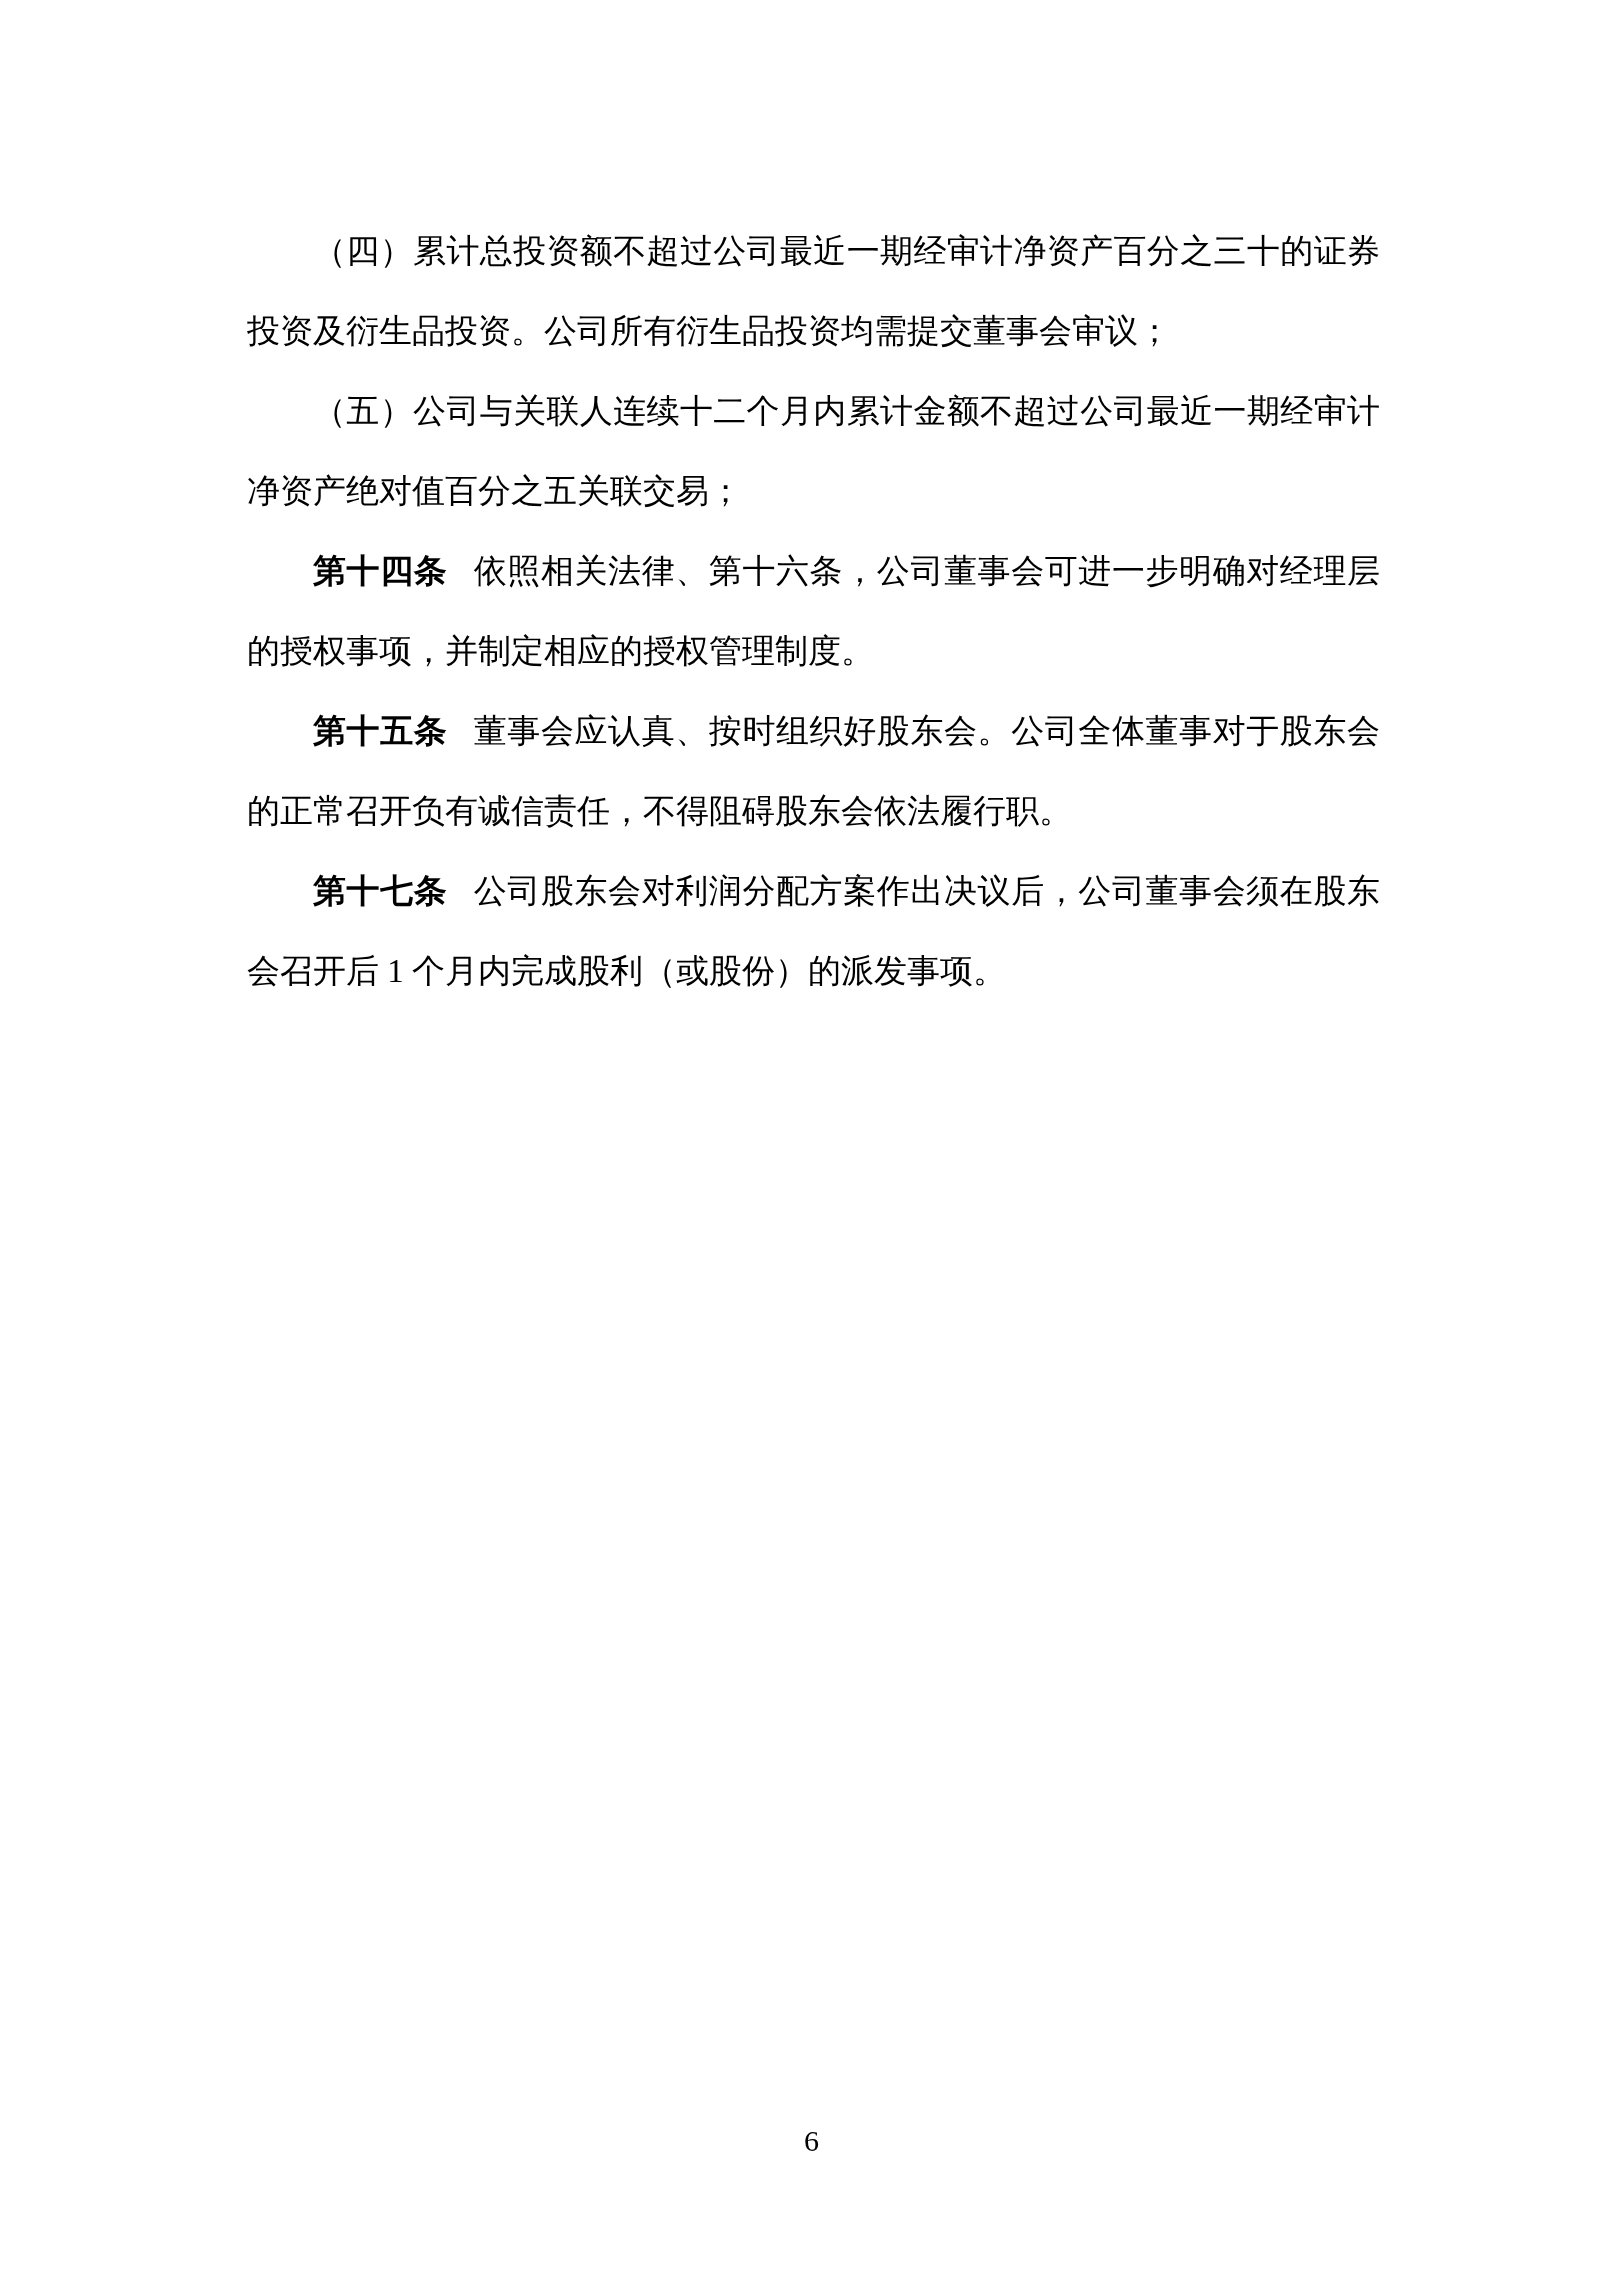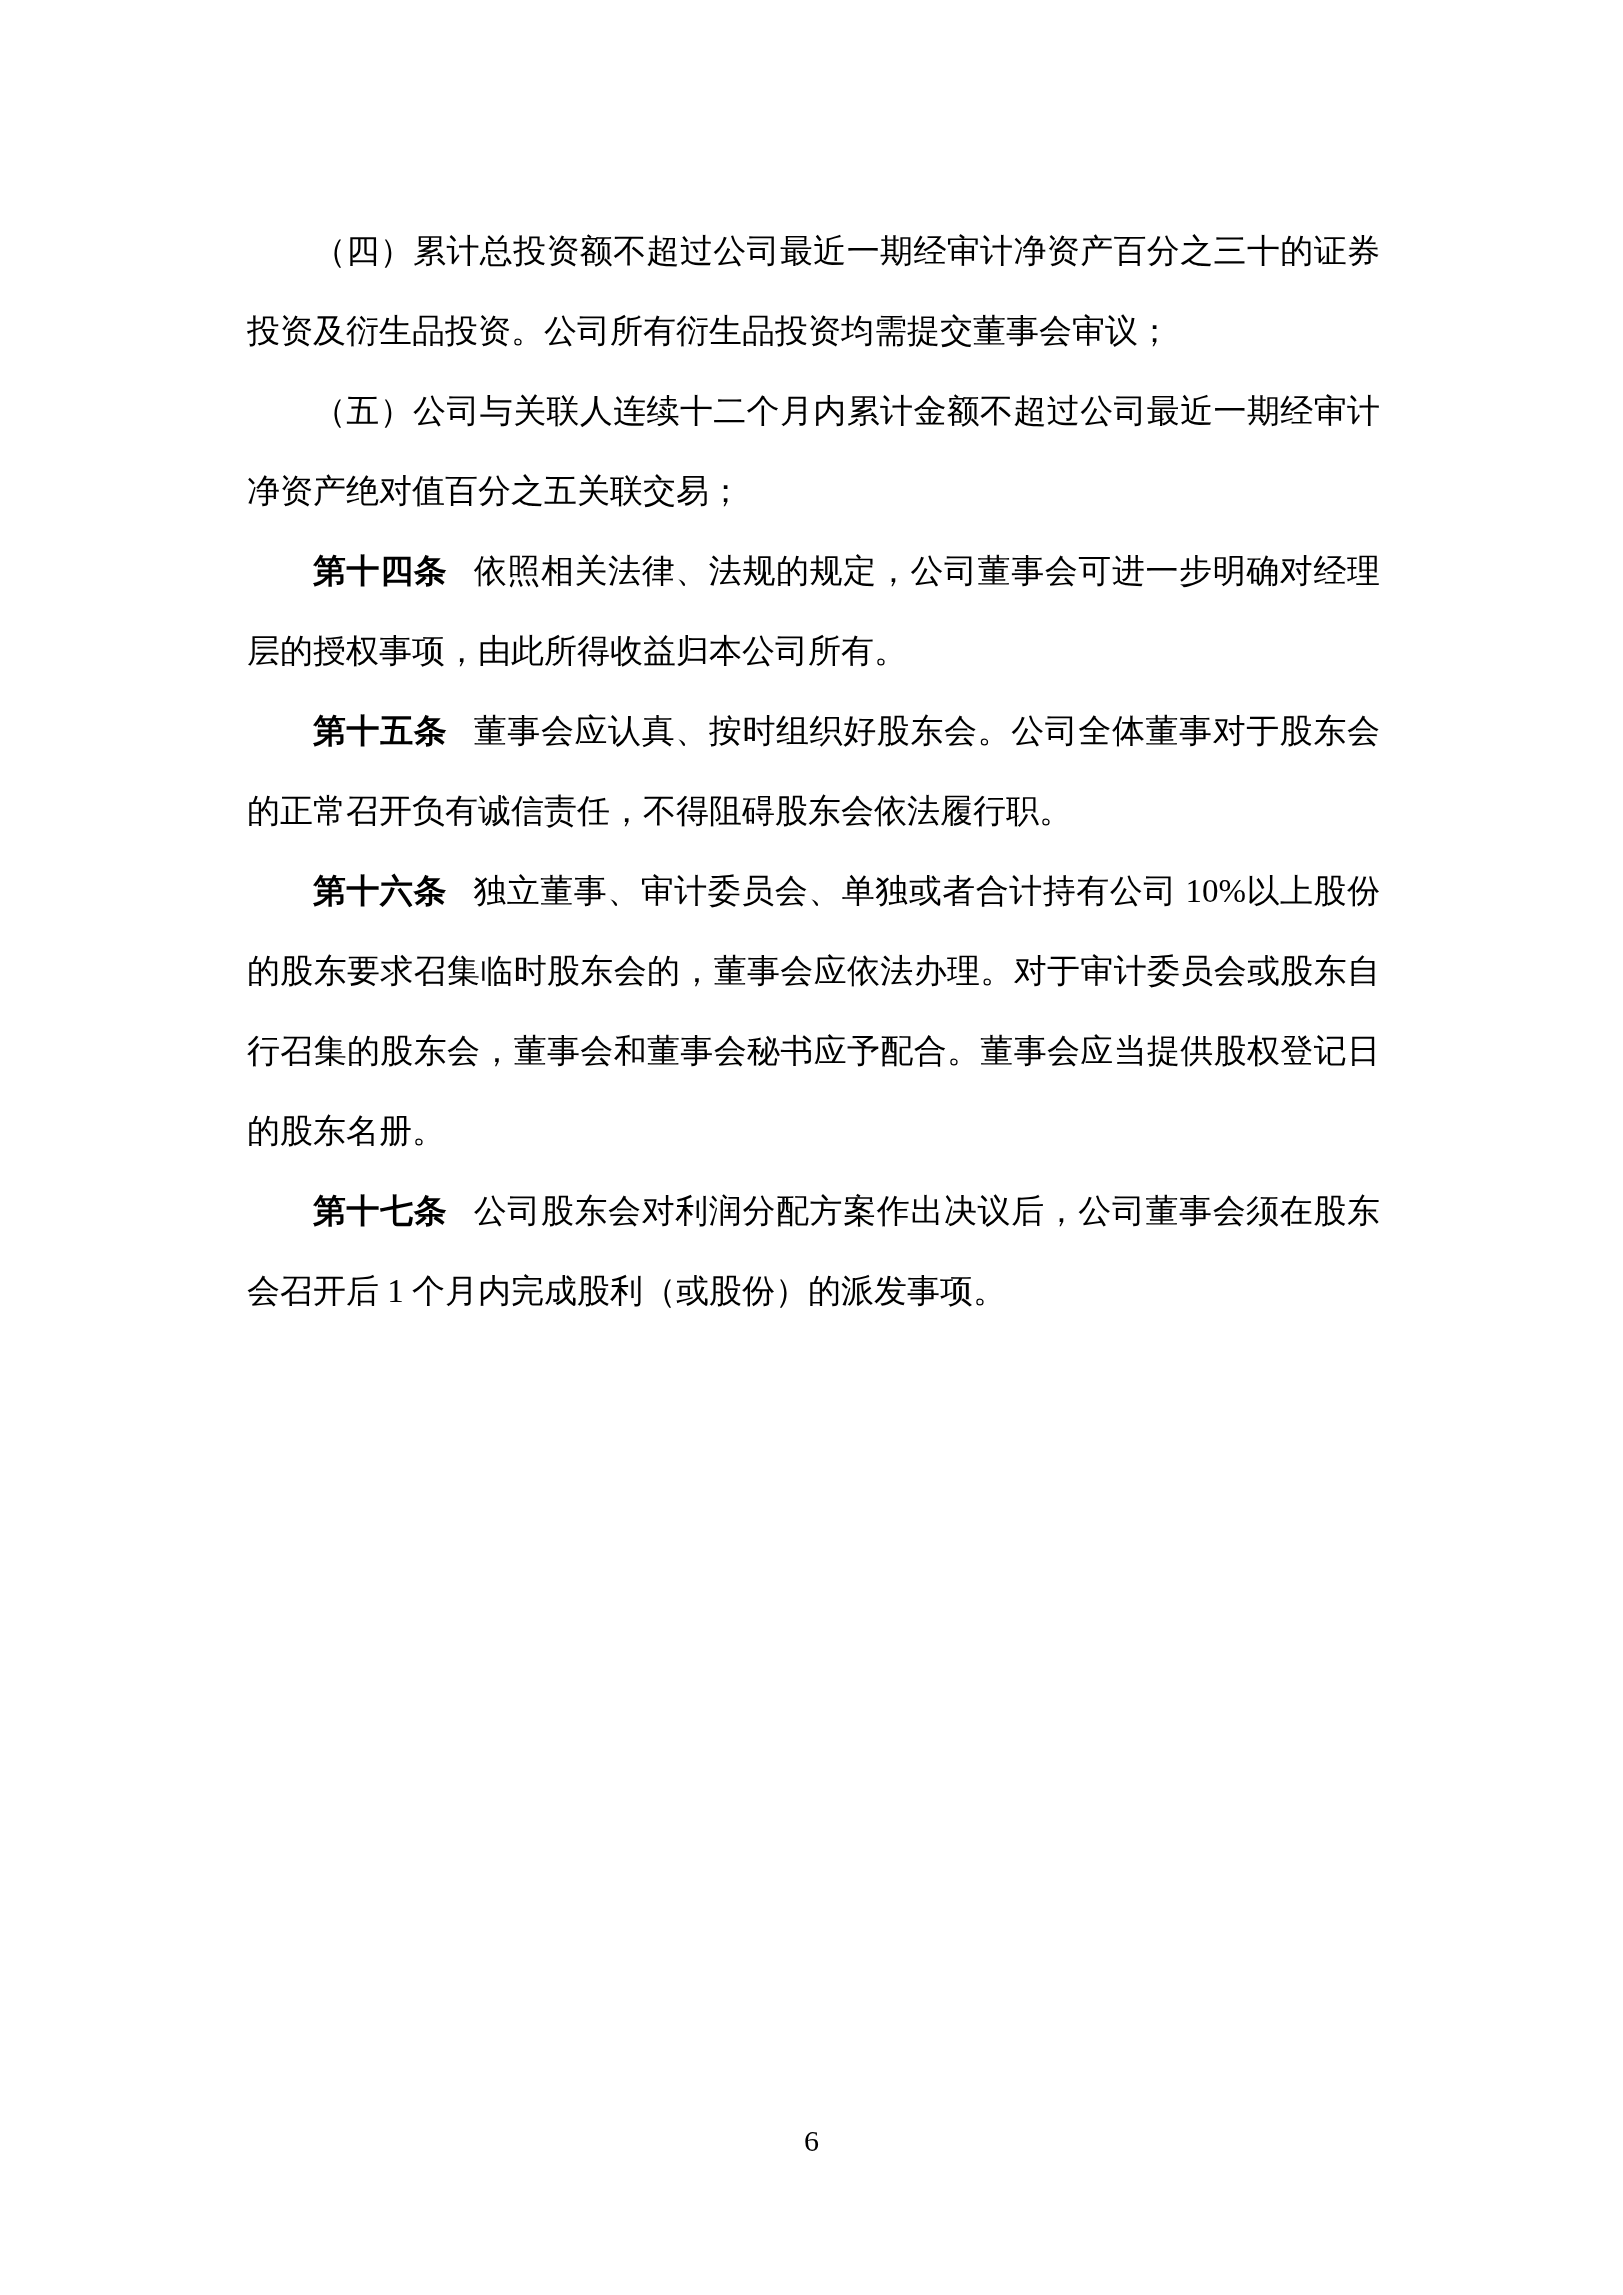--- a/index.html
+++ b/index.html
@@ -54,25 +54,24 @@
 
   <div class="content">
 
       <p><span>（四）累计总投资额不超过公司最近一期经审计净资产百分之三十的证券投资及衍生品投资。公司所有衍生品投资均需提交董事会审议；</span></p>
 
       <p><span>（五）公司与关联人连续十二个月内累计金额不超过公司最近一期经审计净资产绝对值百分之五关联交易；</span></p>
 
 
 
 
-      <p><span class="article-num">第十四条</span><span>依照相关法律、法规的规定，公司董事会可进一步明确对经理层的授权事项，由此所得收益归本公司所有。</span></p>
+      <p><span class="article-num">第十四条</span><span>依照相关法律、第十六条，公司董事会可进一步明确对经理层的授权事项，并制定相应的授权管理制度。</span></p>
 
       <p><span class="article-num">第十五条</span><span>董事会应认真、按时组织好股东会。公司全体董事对于股东会的正常召开负有诚信责任，不得阻碍股东会依法履行职。</span></p>
 
-      <p><span class="article-num">第十六条</span><span>独立董事、审计委员会、单独或者合计持有公司 10%以上股份的股东要求召集临时股东会的，董事会应依法办理。对于审计委员会或股东自行召集的股东会，董事会和董事会秘书应予配合。董事会应当提供股权登记日的股东名册。</span></p>
 
       <p><span class="article-num">第十七条</span><span>公司股东会对利润分配方案作出决议后，公司董事会须在股东会召开后 1 个月内完成股利（或股份）的派发事项。</span></p>
 
     </div>
 
   <div class="footer">
     <span>6</span>
   </div>
 
 </div>

